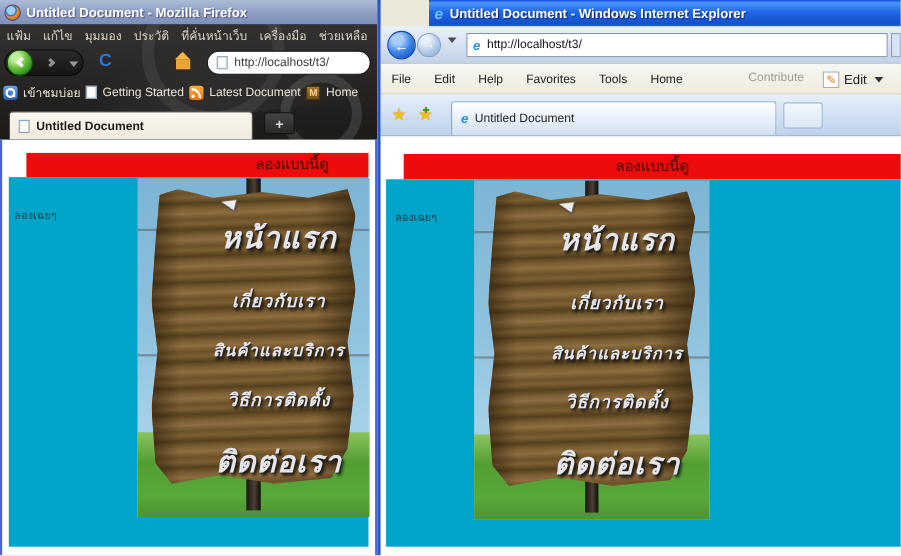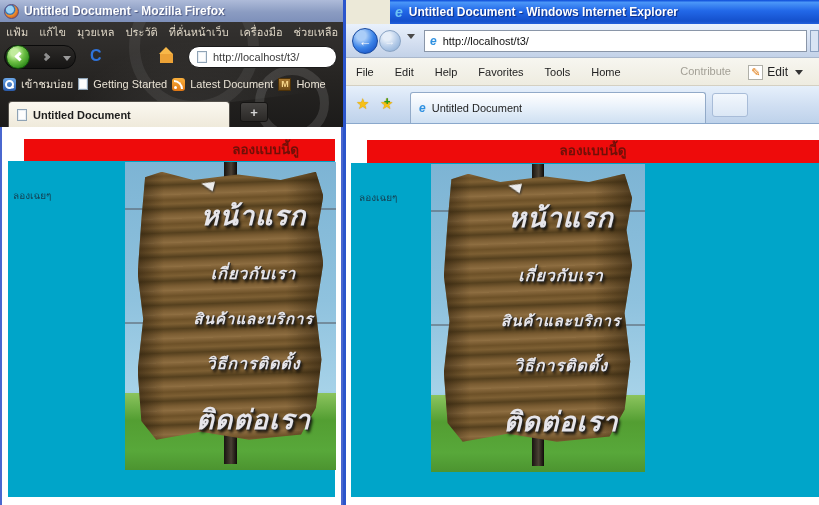--- a/index.html
+++ b/index.html
@@ -178,21 +178,21 @@
     </div>
 
     <div class="ff-chrome">
       <i class="ring2"></i>
       <i class="ring1"></i>
       <i class="streak"></i>
 
       <div class="ff-menubar">
         <span>แฟ้ม</span>
         <span>แก้ไข</span>
-        <span>มุวยเหล</span>
+        <span>มุมมอง</span>
         <span>ประวัติ</span>
         <span>ที่คั่นหน้าเว็บ</span>
         <span>เครื่องมือ</span>
         <span>ช่วยเหลือ</span>
       </div>
 
       <div class="ff-navbar">
         <div class="ff-pill">
           <span class="ff-back">
               <i class="chev"></i>

